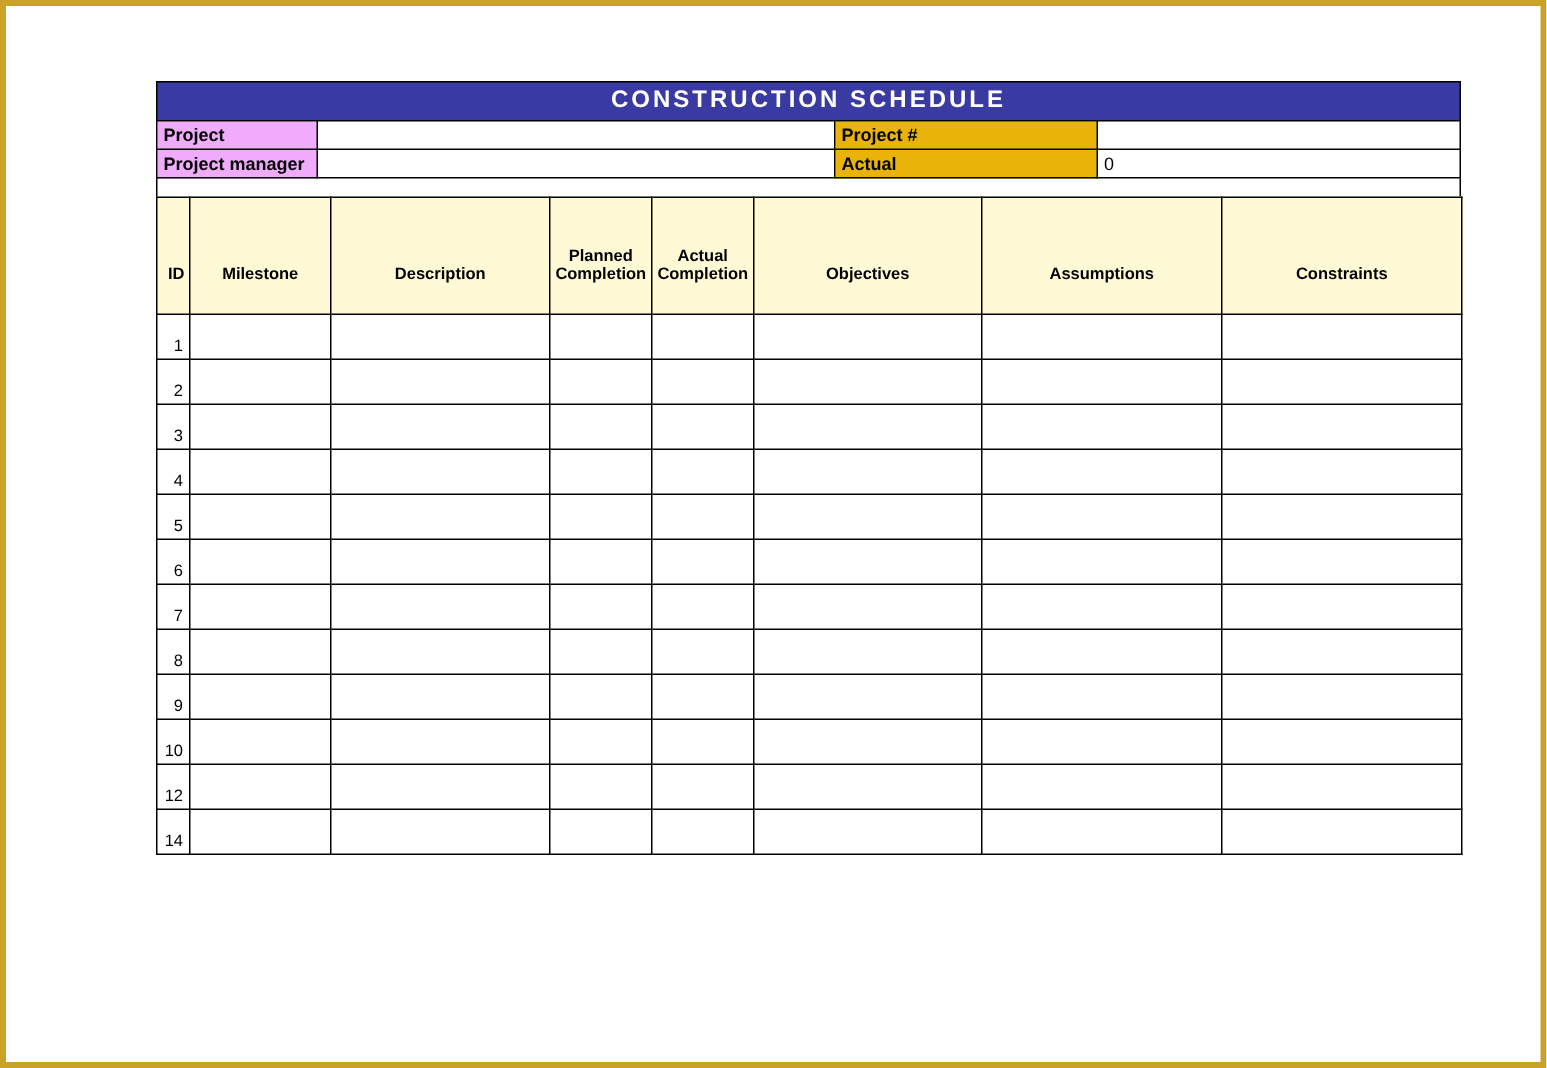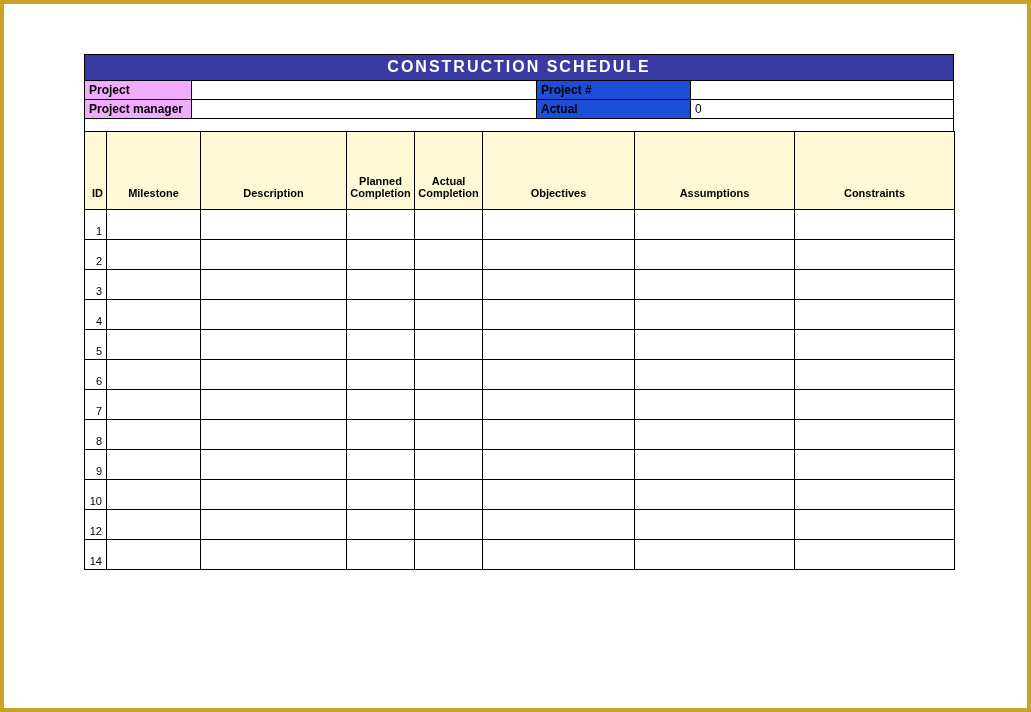--- a/index.html
+++ b/index.html
@@ -14,20 +14,21 @@
   }
   .outer-frame {
     border: 4px solid #c9a227;
     width: 1031px;
     height: 712px;
     padding: 50px 73px 0 80px;
     background: #fff;
   }
   .sheet {
     width: 100%;
+    margin-left: 20px;
   }
   .title-bar {
     background: #3a3aa3;
     color: #fff;
     font-weight: bold;
     text-align: center;
     font-size: 16px;
     letter-spacing: 2px;
     padding: 3px 0 4px 0;
     border: 1px solid #000;
@@ -43,41 +44,41 @@
     padding: 2px 4px;
     height: 18px;
     vertical-align: middle;
   }
   .meta-label {
     background: #f0abfc;
     font-weight: bold;
     width: 107px;
   }
   .meta-val-left { width: 345px; }
-  .meta-label-mid { width: 154px; background:#1d4ed8; font-weight:bold; }
+  .meta-label-mid { width: 175px; background:#eab308; font-weight:bold; }
   .meta-val-right { }
   .gap-row td {
     border: none;
     border-left: 1px solid #000;
     border-right: 1px solid #000;
     height: 12px;
     padding:0;
   }
   .sched-table {
     width: 100%;
     border-collapse: collapse;
     font-size: 12px;
     table-layout: fixed;
   }
   .sched-table th {
     background: #fff9d6;
     border: 1px solid #000;
     font-weight: bold;
     font-size: 11px;
-    padding: 10px 3px;
+    padding: 20px 3px;
     vertical-align: bottom;
     height: 78px;
     text-align: center;
   }
   .sched-table td {
     border: 1px solid #000;
     height: 30px;
     padding: 2px 4px;
     vertical-align: bottom;
     font-size: 11px;

